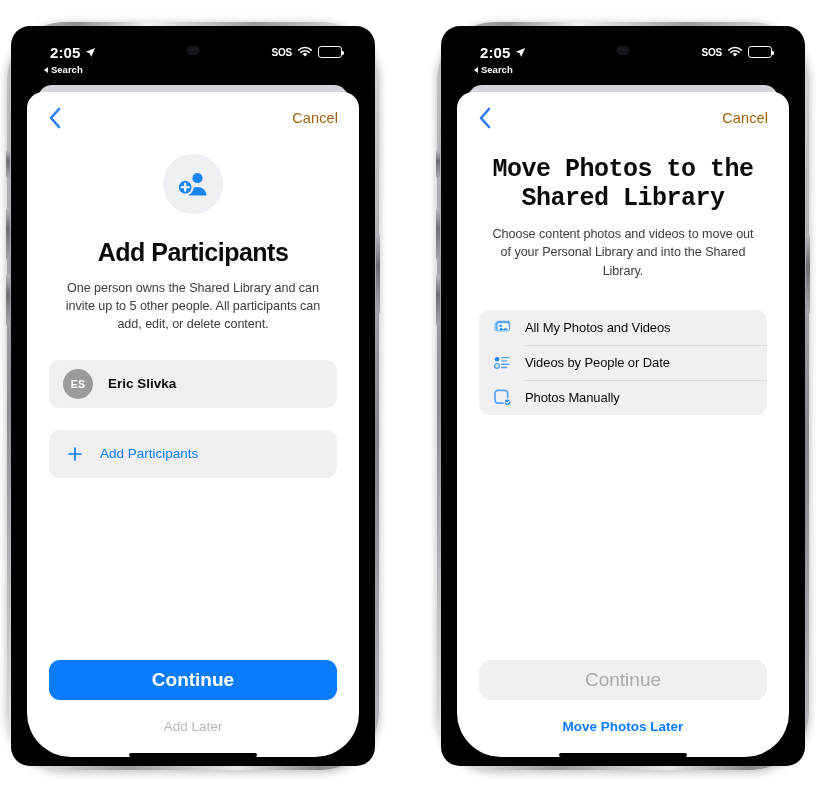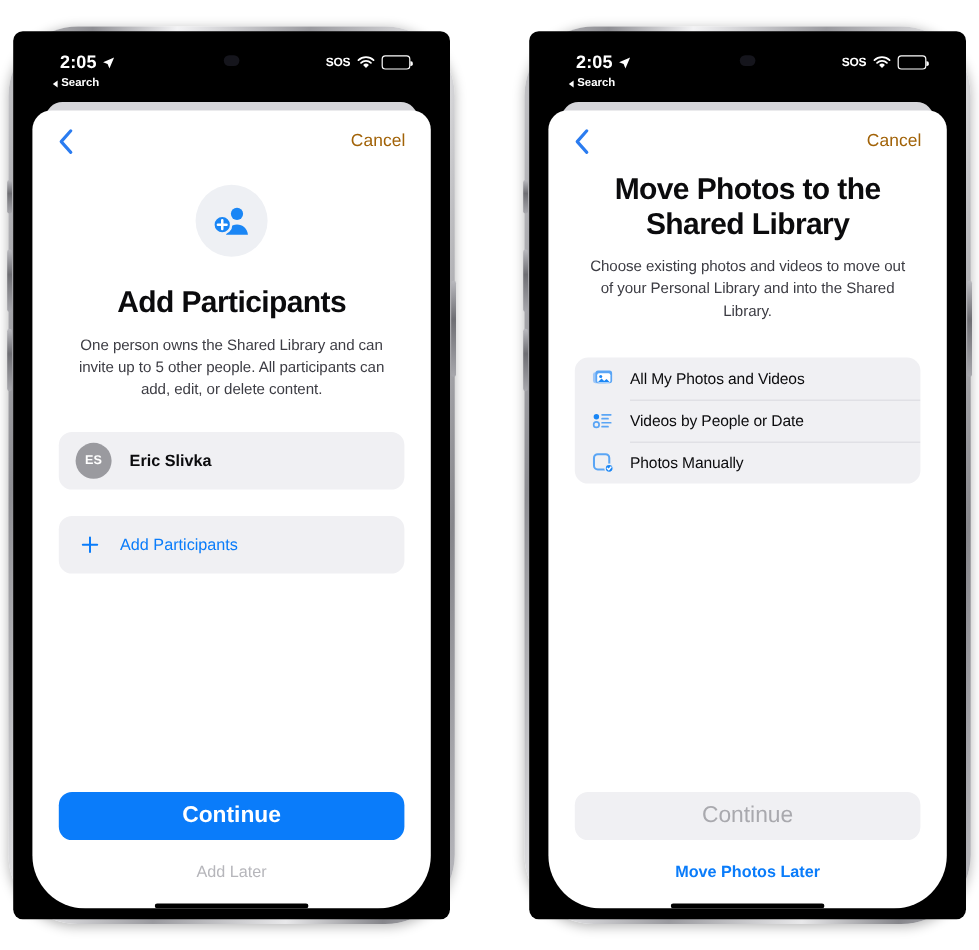--- a/index.html
+++ b/index.html
@@ -25,21 +25,21 @@
     width: 372px; height: 748px;
     border-radius: 58px;
     background: linear-gradient(100deg,#c9c9cc 0%,#8e8e93 14%,#f2f2f4 28%,#9a9a9f 50%,#e8e8ea 72%,#86868b 88%,#bdbdc2 100%);
     padding: 4px;
     box-shadow: 0 2px 10px rgba(0,0,0,.28);
     flex: 0 0 auto;
   }
   .phone-inner {
     position: relative;
     width: 100%; height: 100%;
-    border-radius: 8px;
+    border-radius: 19px;
     background: #000;
     padding: 9px;
     overflow: hidden;
   }
   .screen {
     position: relative;
     width: 100%; height: 100%;
     border-radius: 46px;
     background: #000;
     overflow: hidden;
@@ -131,21 +131,21 @@
     background: #eef0f4;
     margin: 10px auto 0;
     display: flex; align-items: center; justify-content: center;
   }
   .screen-title {
     font-size: 25px; font-weight: 700; color: #0b0b0d;
     text-align: center; letter-spacing: -.5px;
     line-height: 1.14;
   }
   .t1 { margin-top: 24px; }
-  .t2 { margin-top: 0; }
+  .t2 { margin-top: 12px; font-family: Liberation Mono, monospace; }
   .screen-desc {
     font-size: 12.6px; color: #3c3c43; text-align: center;
     line-height: 1.46; margin: 12px 12px 0; letter-spacing: -.05px;
   }
 
   
   .card-group { margin-top: 26px; }
   .row-card {
     background: #f0f0f3; border-radius: 11px;
     display: flex; align-items: center;
@@ -336,21 +336,21 @@
           <div class="navbar">
             <svg class="back-chevron" viewBox="0 0 14 22">
               <path d="M11 2 3 11l8 9" stroke="#2b7cf0" stroke-width="2.6" fill="none" stroke-linecap="round" stroke-linejoin="round"></path>
             </svg>
             <span class="cancel">Cancel</span>
           </div>
 
           <div class="content">
 
             <div class="screen-title t2">Move Photos to the Shared Library</div>
-            <div class="screen-desc">Choose existing photos and videos to move out of your Personal Library and into the Shared Library.</div>
+            <div class="screen-desc">Choose content photos and videos to move out of your Personal Library and into the Shared Library.</div>
 
             <div class="opt-list">
 
               <div class="opt-row">
                 <svg class="opt-ic" viewBox="0 0 20 20">
                   <rect x="1.2" y="4.4" width="13" height="9.6" rx="2.1" fill="#9dc6f7"></rect>
                   <rect x="3.4" y="3.0" width="14.6" height="11" rx="2.3" fill="#5aa5f5"></rect>
                   <rect x="4.9" y="5.4" width="11.6" height="8.2" rx="1.6" fill="#fff"></rect>
                   <circle cx="8.0" cy="8.2" r="1.35" fill="#1a86f5"></circle>
                   <path d="M5.4 13.2l3.3-3.2 2.3 2.2 2.1-1.9 2.9 2.9z" fill="#1a86f5"></path>

